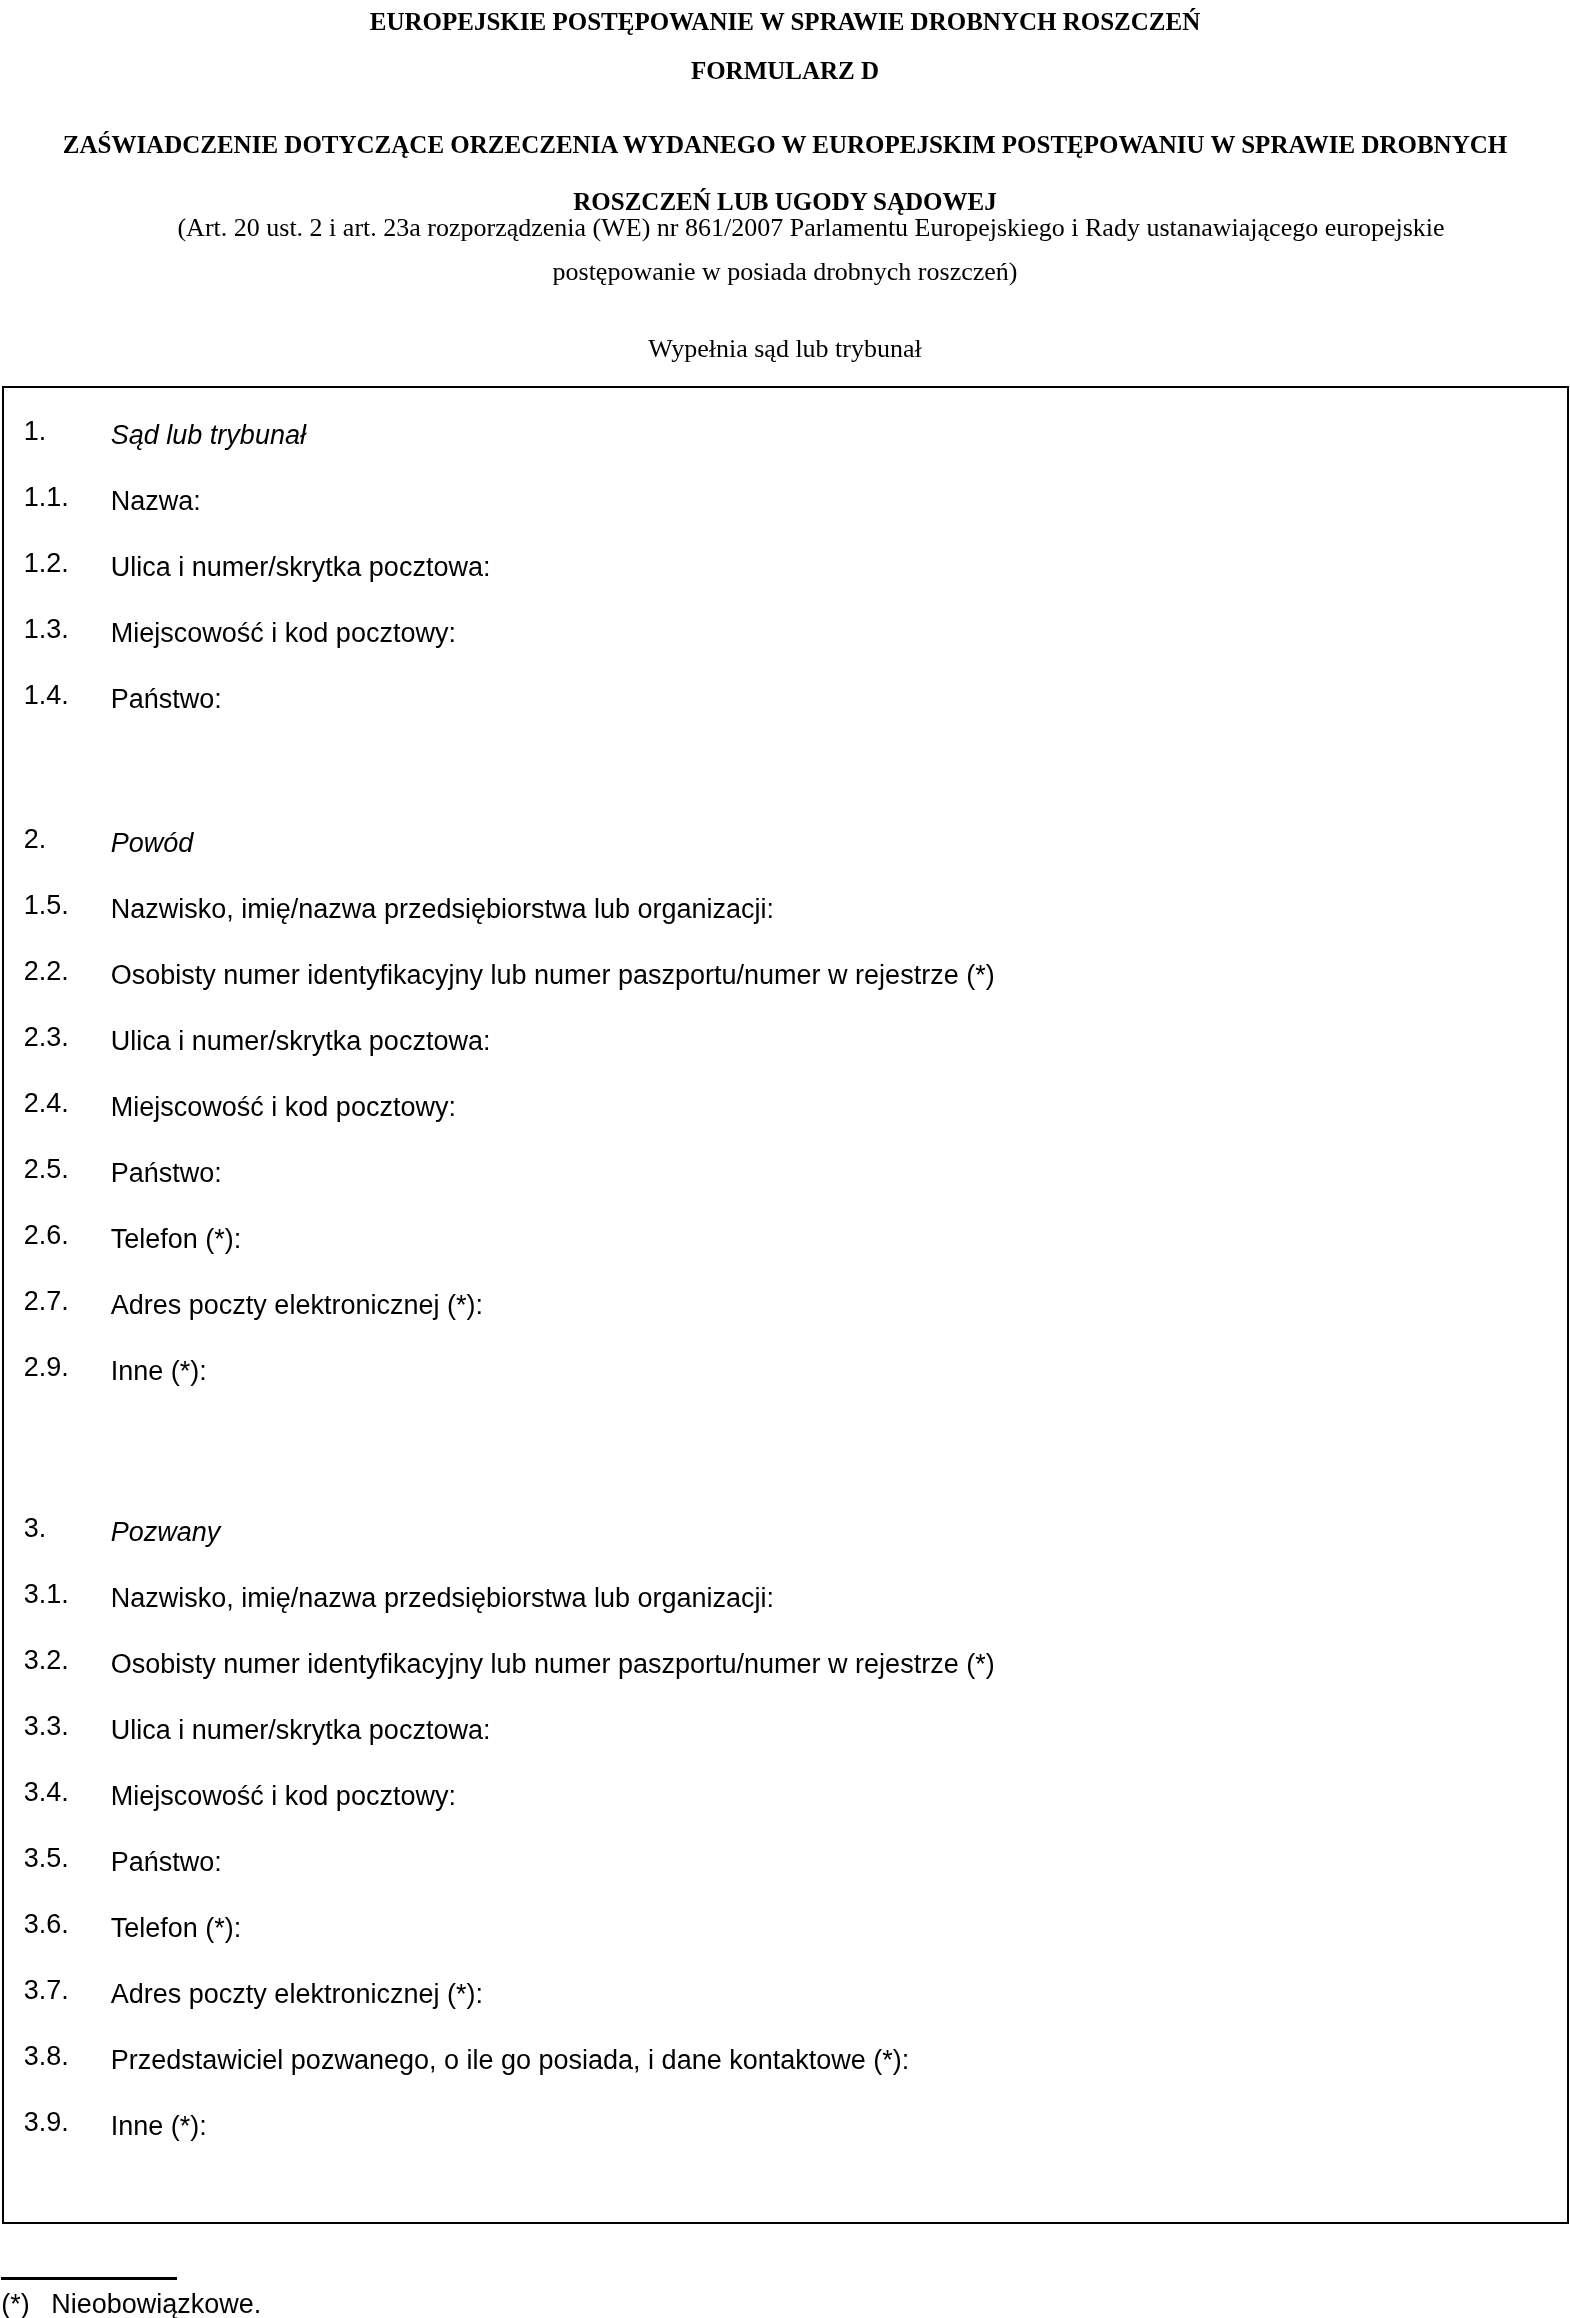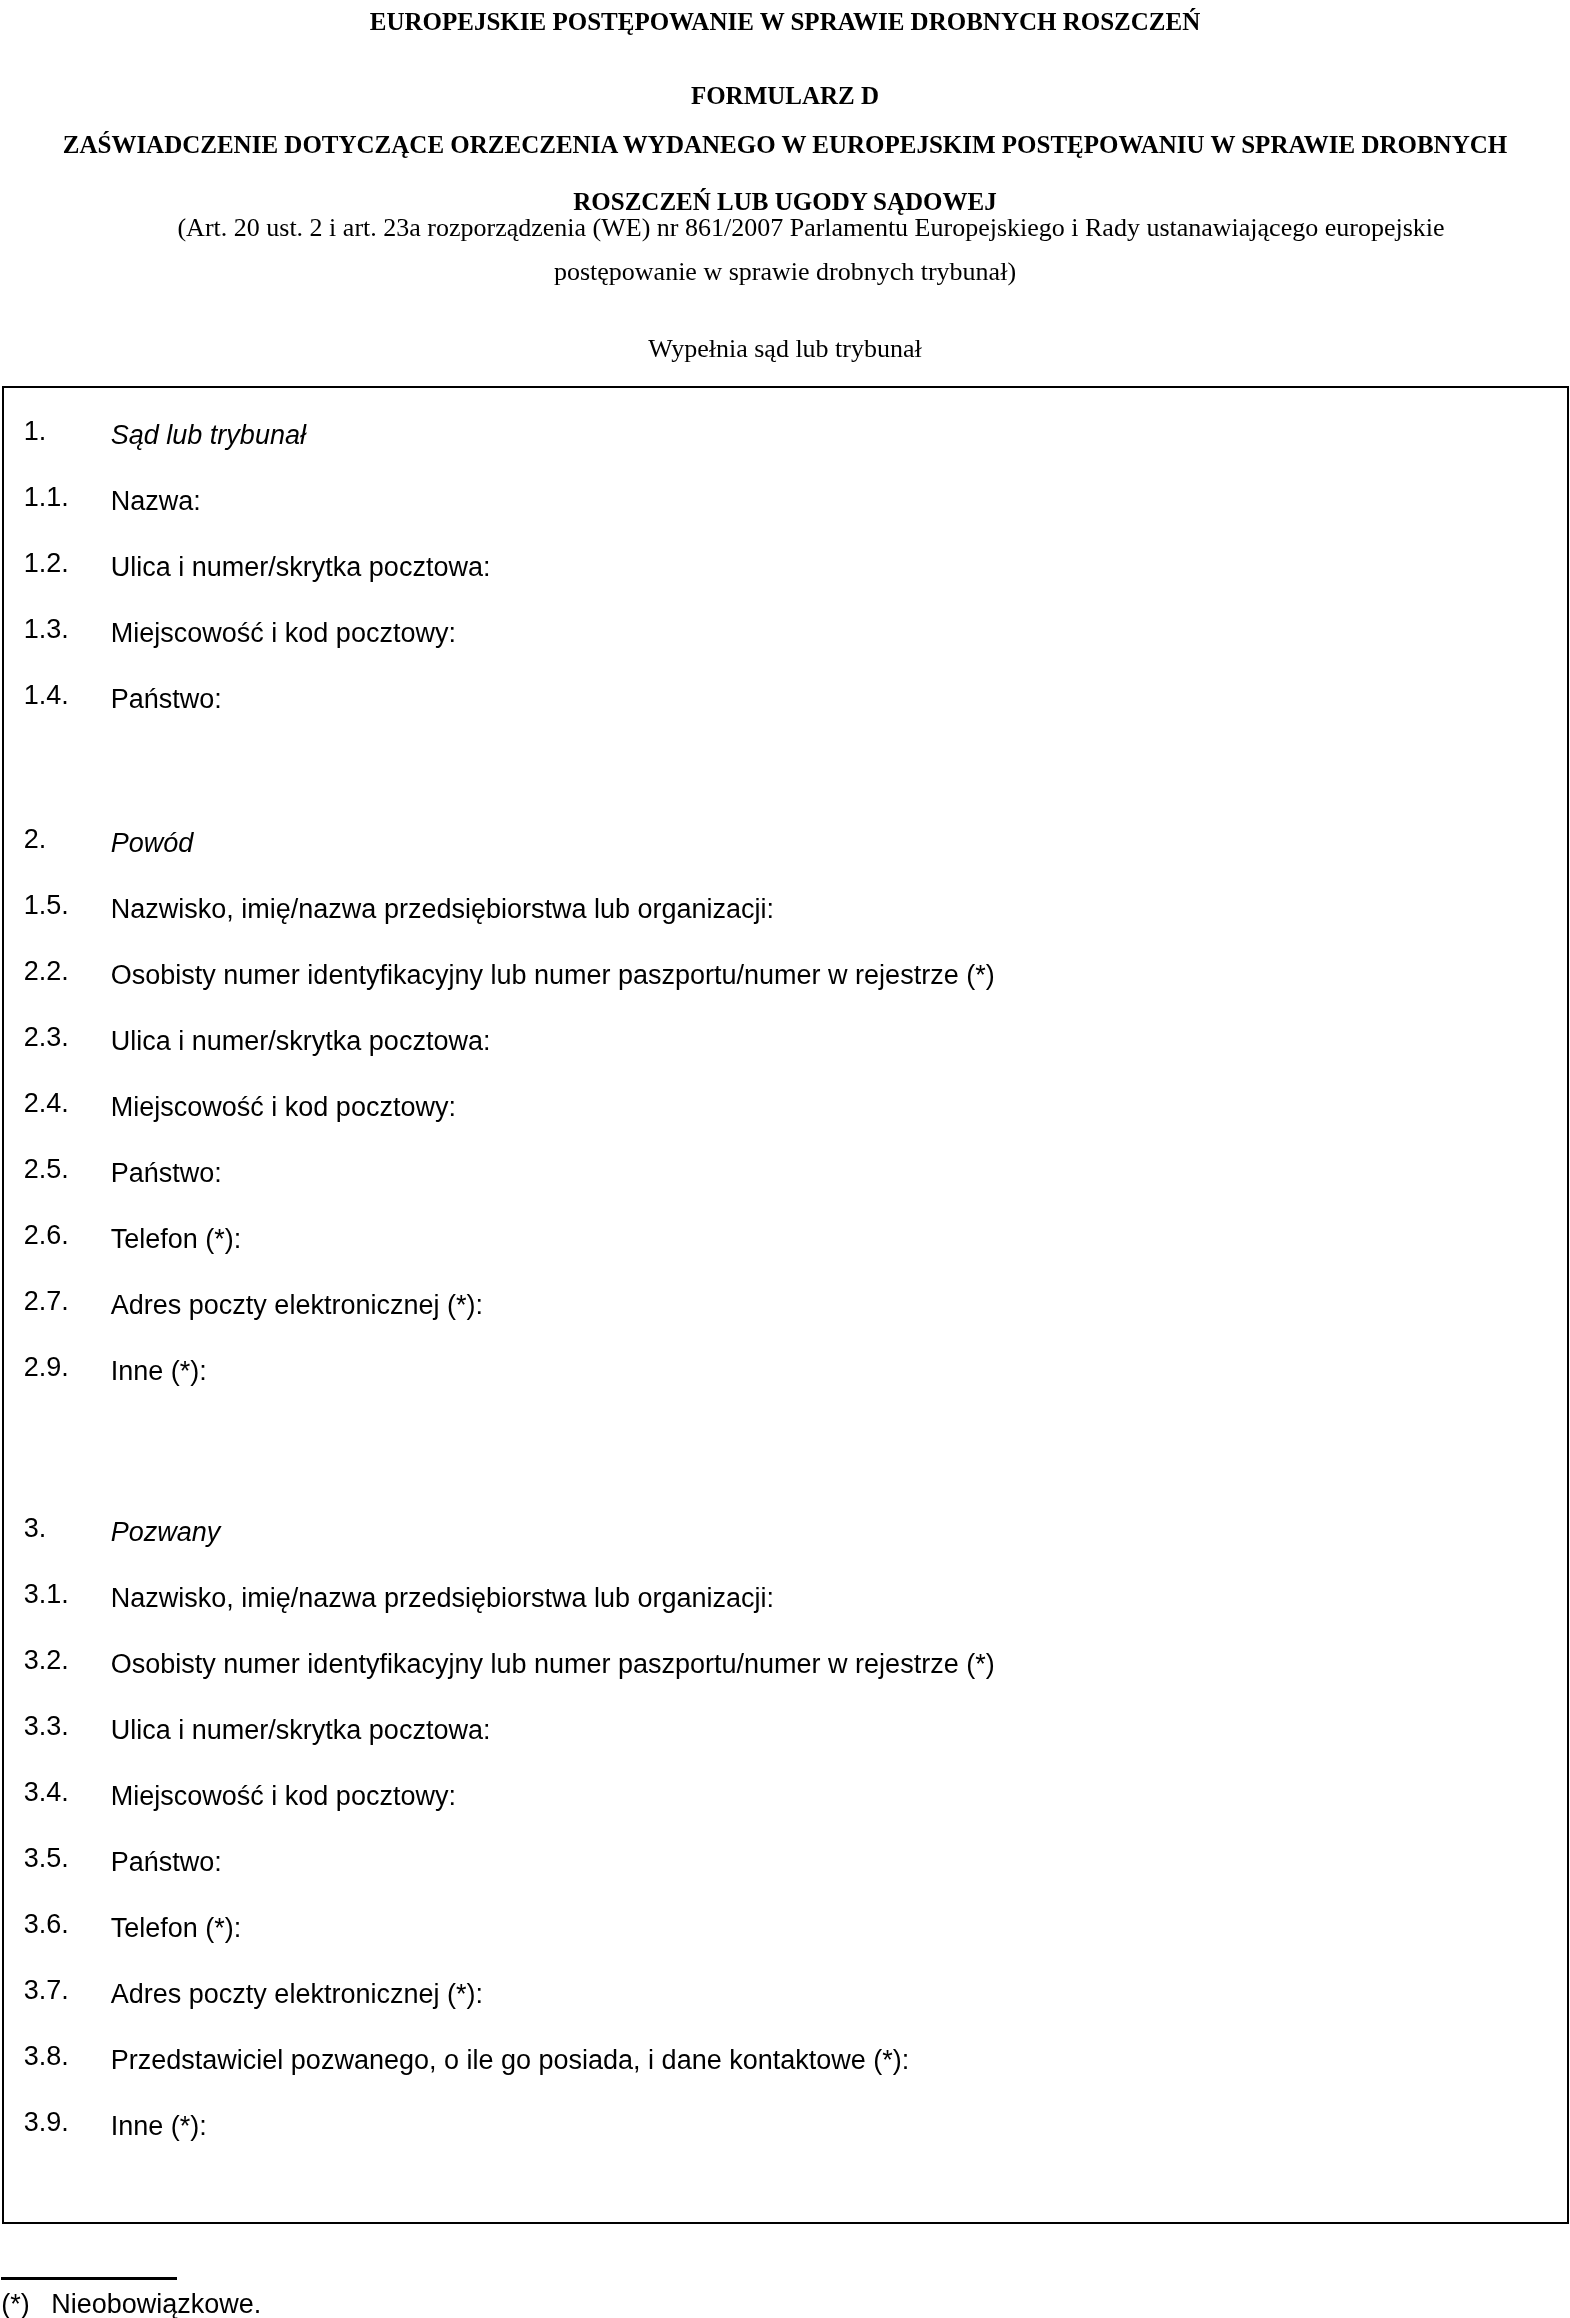--- a/index.html
+++ b/index.html
@@ -22,21 +22,21 @@
     left: 0;
     width: 1570px;
     text-align: center;
     font-size: 26px;
     line-height: 1.2;
     white-space: nowrap;
     font-family: Liberation Serif, serif;
   }
   .h-bold { font-weight: bold; font-size: 25px; }
   .t-procedure  { top: 7.4px; }
-  .t-form       { top: 81px; }
+  .t-form       { top: 56px; }
   .t-cert1      { top: 130px; }
   .t-cert2      { top: 162px; margin-top: 25px; }
   .t-legal1     { top: 212px; padding-left: 26px; }
   .t-legal2     { top: 256px; }
   .t-filledby   { top: 333px; }
 
   
   .form-box {
     position: absolute;
     left: 1.8px;
@@ -103,21 +103,21 @@
   <div class="h-line h-bold t-procedure">EUROPEJSKIE POSTĘPOWANIE W SPRAWIE DROBNYCH ROSZCZEŃ</div>
 
   <div class="h-line h-bold t-form">FORMULARZ D</div>
 
   <div class="h-line h-bold t-cert1">ZAŚWIADCZENIE DOTYCZĄCE ORZECZENIA WYDANEGO W EUROPEJSKIM POSTĘPOWANIU W SPRAWIE DROBNYCH</div>
 
   <div class="h-line h-bold t-cert2">ROSZCZEŃ LUB UGODY SĄDOWEJ</div>
 
   <div class="h-line t-legal1">(Art. 20 ust. 2 i art. 23a rozporządzenia (WE) nr 861/2007 Parlamentu Europejskiego i Rady ustanawiającego europejskie</div>
 
-  <div class="h-line t-legal2">postępowanie w sprawie drobnych trybunał)</div>
+  <div class="h-line t-legal2">postępowanie w posiada drobnych roszczeń)</div>
 
   <div class="h-line t-filledby">Wypełnia sąd lub trybunał</div>
 
   <div class="form-box">
       <div class="section">
         <div class="row section-header">
           <span class="num">1.</span>
           <span class="label">Sąd lub trybunał</span>
         </div>
         <div class="row">

